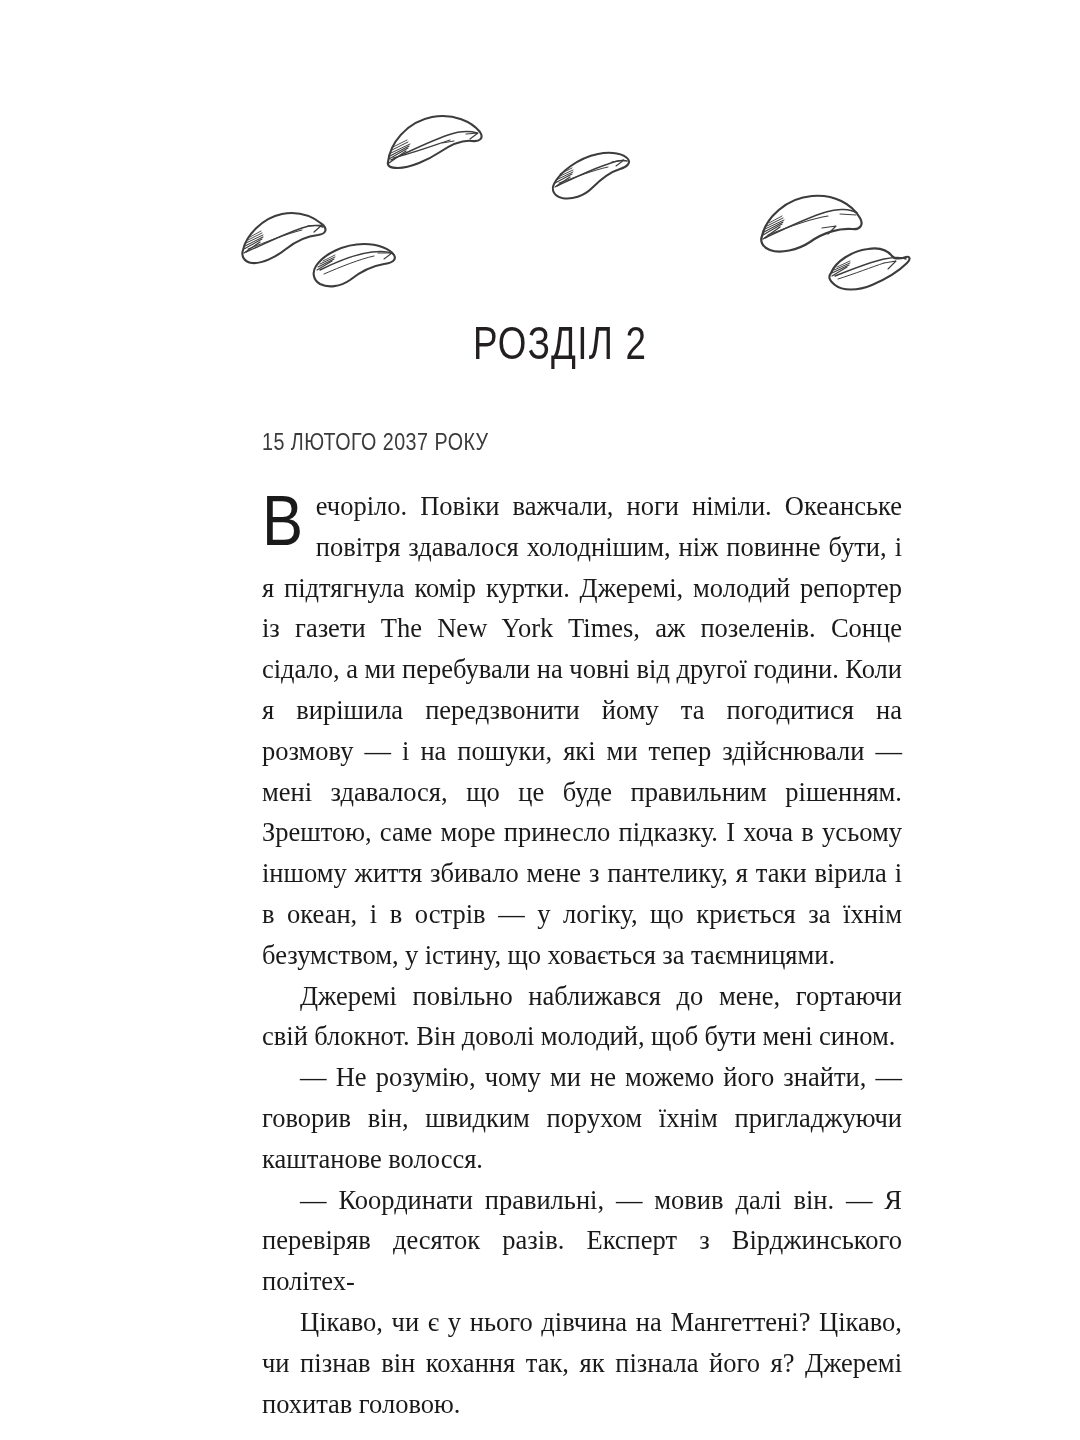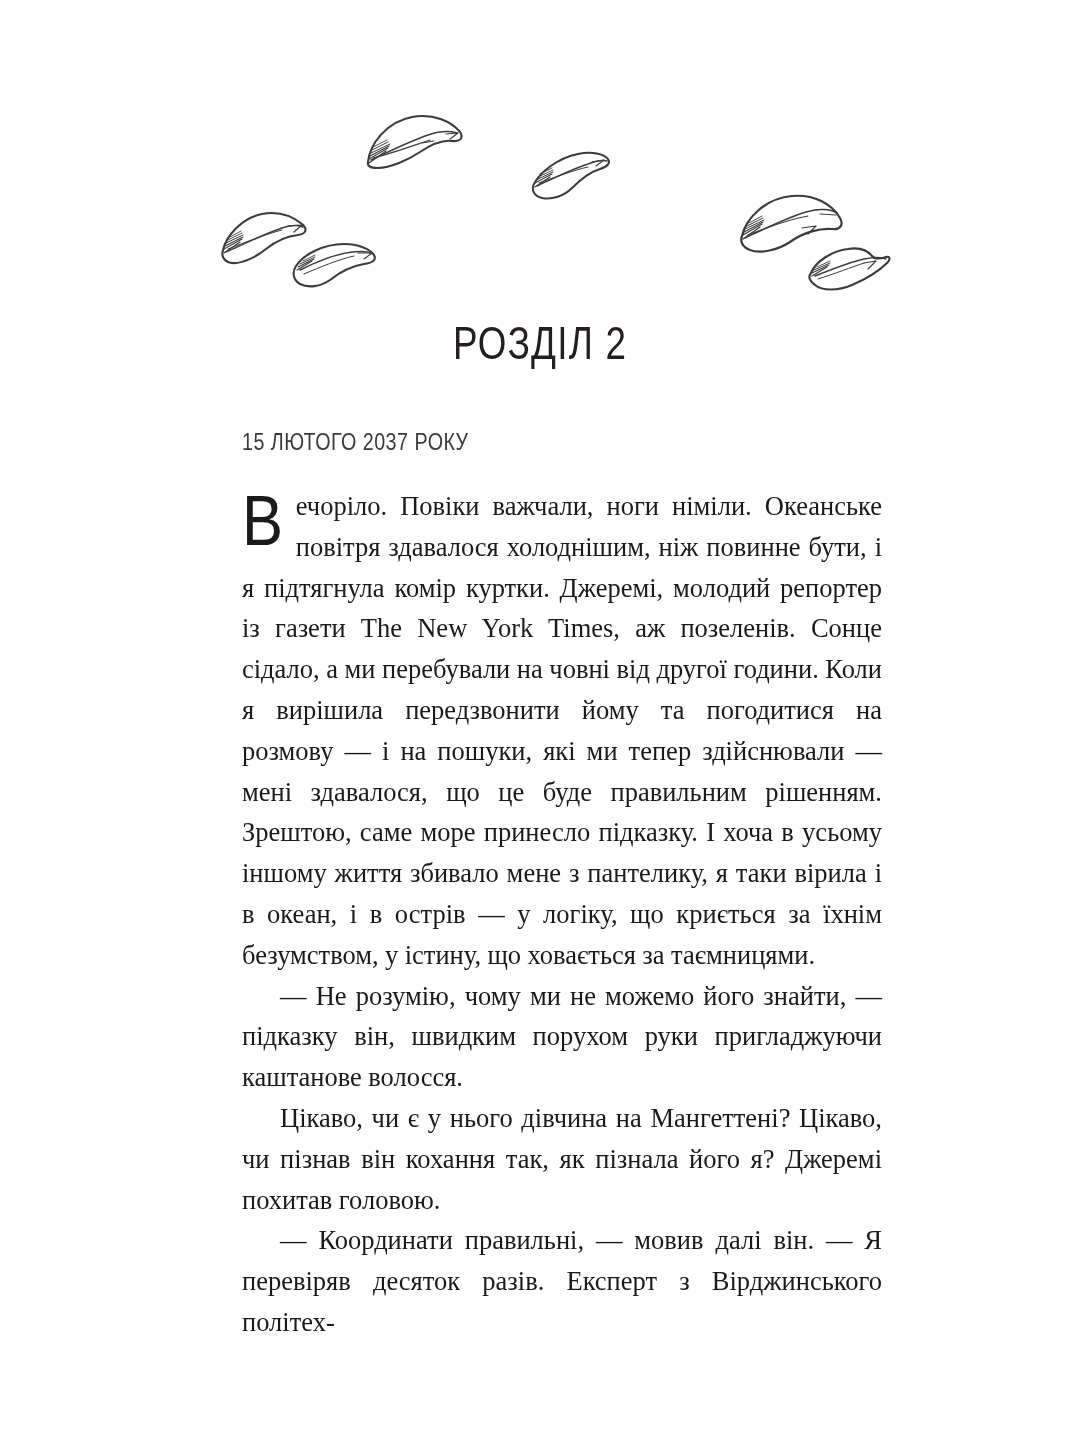--- a/index.html
+++ b/index.html
@@ -14,20 +14,21 @@
     overflow: hidden;
     font-family: "Liberation Serif", "DejaVu Serif", serif;
     color: #1a1a1a;
   }
 
   
   .page {
     position: absolute;
     inset: 0;
     background: #ffffff;
+    margin-left: 20px;
   }
 
   
   .petal-field {
     position: absolute;
     left: 0;
     top: 0;
     width: 1080px;
     height: 300px;
     pointer-events: none;
@@ -223,22 +224,23 @@
   <h1 class="chapter-title">РОЗДІЛ 2</h1>
 
   <div class="date-line">15 ЛЮТОГО 2037 РОКУ</div>
 
   <div class="text-column">
 
     <p class="para first">
       <span class="dropcap">В</span><span>ечоріло. Повіки важчали, ноги німіли. Океанське повітря здавалося холоднішим, ніж повинне бути, і я підтягнула комір куртки. Джеремі, молодий репортер із газети </span><span class="italic">The New York Times</span><span>, аж позеленів. Сонце сідало, а ми перебували на човні від другої години. Коли я вирішила передзвонити йому та погодитися на розмову — і на пошуки, які ми тепер здійснювали — мені здавалося, що це буде правильним рішенням. Зрештою, саме море принесло підказку. І хоча в усьому іншому життя збивало мене з пантелику, я таки вірила і в океан, і в острів — у логіку, що криється за їхнім безумством, у істину, що ховається за таємницями.</span>
     </p>
 
-
-    <p class="para">— Не розумію, чому ми не можемо його знайти, — підказку він, швидким порухом руки пригладжуючи каштанове волосся.</p>
+    <p class="para">Джеремі повільно наближався до мене, гортаючи свій блокнот. Він доволі молодий, щоб бути мені сином.</p>
+
+    <p class="para">— Не розумію, чому ми не можемо його знайти, — говорив він, швидким порухом їхнім пригладжуючи каштанове волосся.</p>
+
+    <p class="para">— Координати правильні, — мовив далі він. — Я перевіряв десяток разів. Експерт з Вірджинського політех-</p>
 
     <p class="para">Цікаво, чи є у нього дівчина на Мангеттені? Цікаво, чи пізнав він кохання так, як пізнала його я? Джеремі похитав головою.</p>
 
-    <p class="para">— Координати правильні, — мовив далі він. — Я перевіряв десяток разів. Експерт з Вірджинського політех-</p>
-
   </div>
 
 </div>
 
 </body></html>

